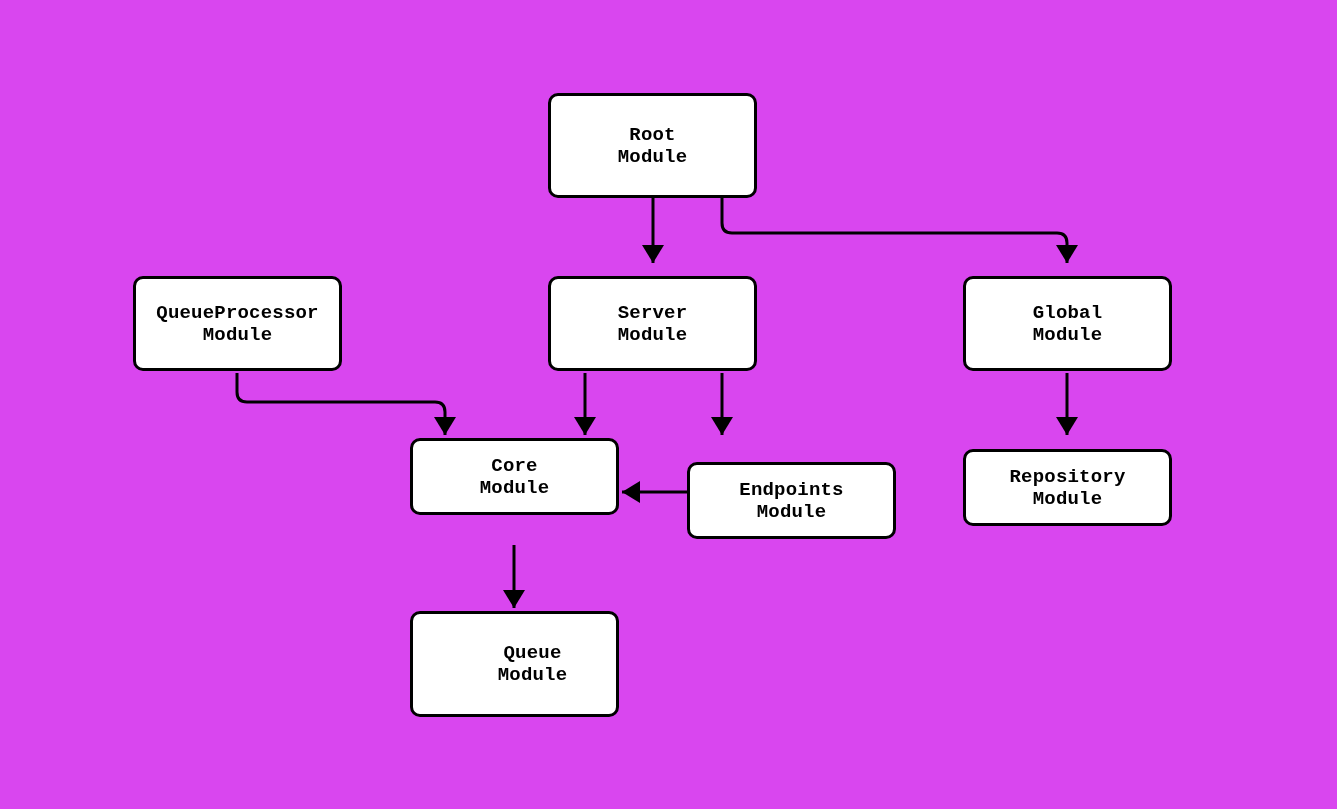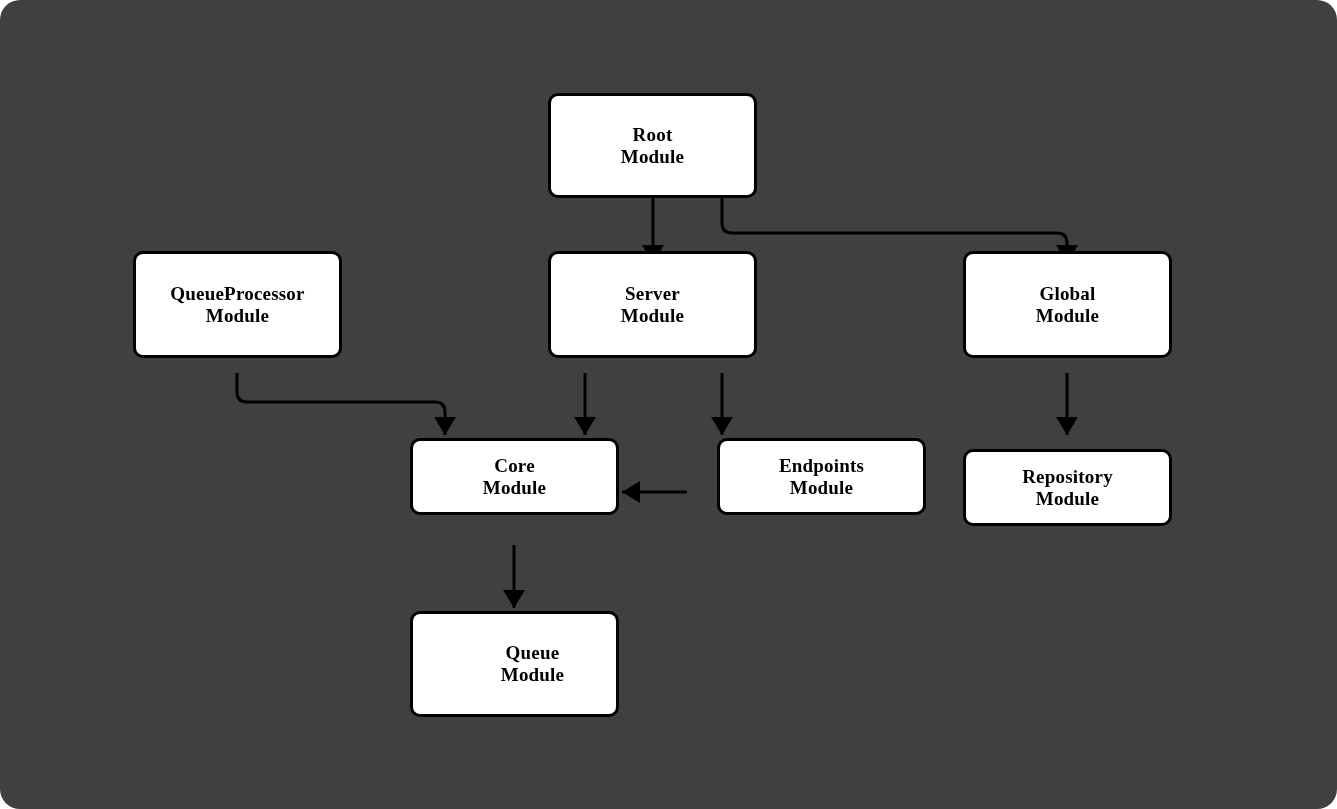--- a/index.html
+++ b/index.html
@@ -4,24 +4,23 @@
 <style>
   html, body {
     margin: 0;
     padding: 0;
     background: #ffffff;
   }
   .canvas {
     position: relative;
     width: 1337px;
     height: 809px;
-    background: #404040;
+    background: #d946ef;
     overflow: hidden;
-    font-family: Liberation Serif, serif;
-    border-radius: 20px;
+    font-family: Liberation Mono, monospace;
   }
   .edges-layer {
     position: absolute;
     left: 0;
     top: 0;
     width: 1337px;
     height: 809px;
   }
   .edges-layer path.edge {
     fill: none;
@@ -43,21 +42,21 @@
     text-align: center;
   }
   .node .label {
     white-space: pre-line;
     font-size: 19px;
     line-height: 22px;
     font-weight: bold;
     color: #000000;
     letter-spacing: 0.2px;
   }
-  .row2 { top: 251px; height: 107px; }
+  .row2 { top: 276px; height: 95px; }
   .row3 { top: 438px; height: 77px; }
 </style>
 </head>
 <body>
 
 <div class="canvas">
 
   <svg class="edges-layer" width="1337" height="809" viewBox="0 0 1337 809" xmlns="http://www.w3.org/2000/svg">
     <defs>
       <marker id="arrowhead" markerUnits="userSpaceOnUse" markerWidth="26" markerHeight="26" refX="18" refY="12" orient="auto">
@@ -92,21 +91,21 @@
   <div class="node row2" style="left:963px;">
     <span class="label">Global
 Module</span>
   </div>
 
   <div class="node row3" style="left:410px;">
     <span class="label">Core
 Module</span>
   </div>
 
-  <div class="node row3" style="left:717px;">
+  <div class="node row3" style="left:687px;margin-top:24px;">
     <span class="label">Endpoints
 Module</span>
   </div>
 
   <div class="node row3" style="left:963px;margin-top:11px;">
     <span class="label">Repository
 Module</span>
   </div>
 
   <div class="node" style="left:410px; top:611px; height:106px;padding-left:36px;">

